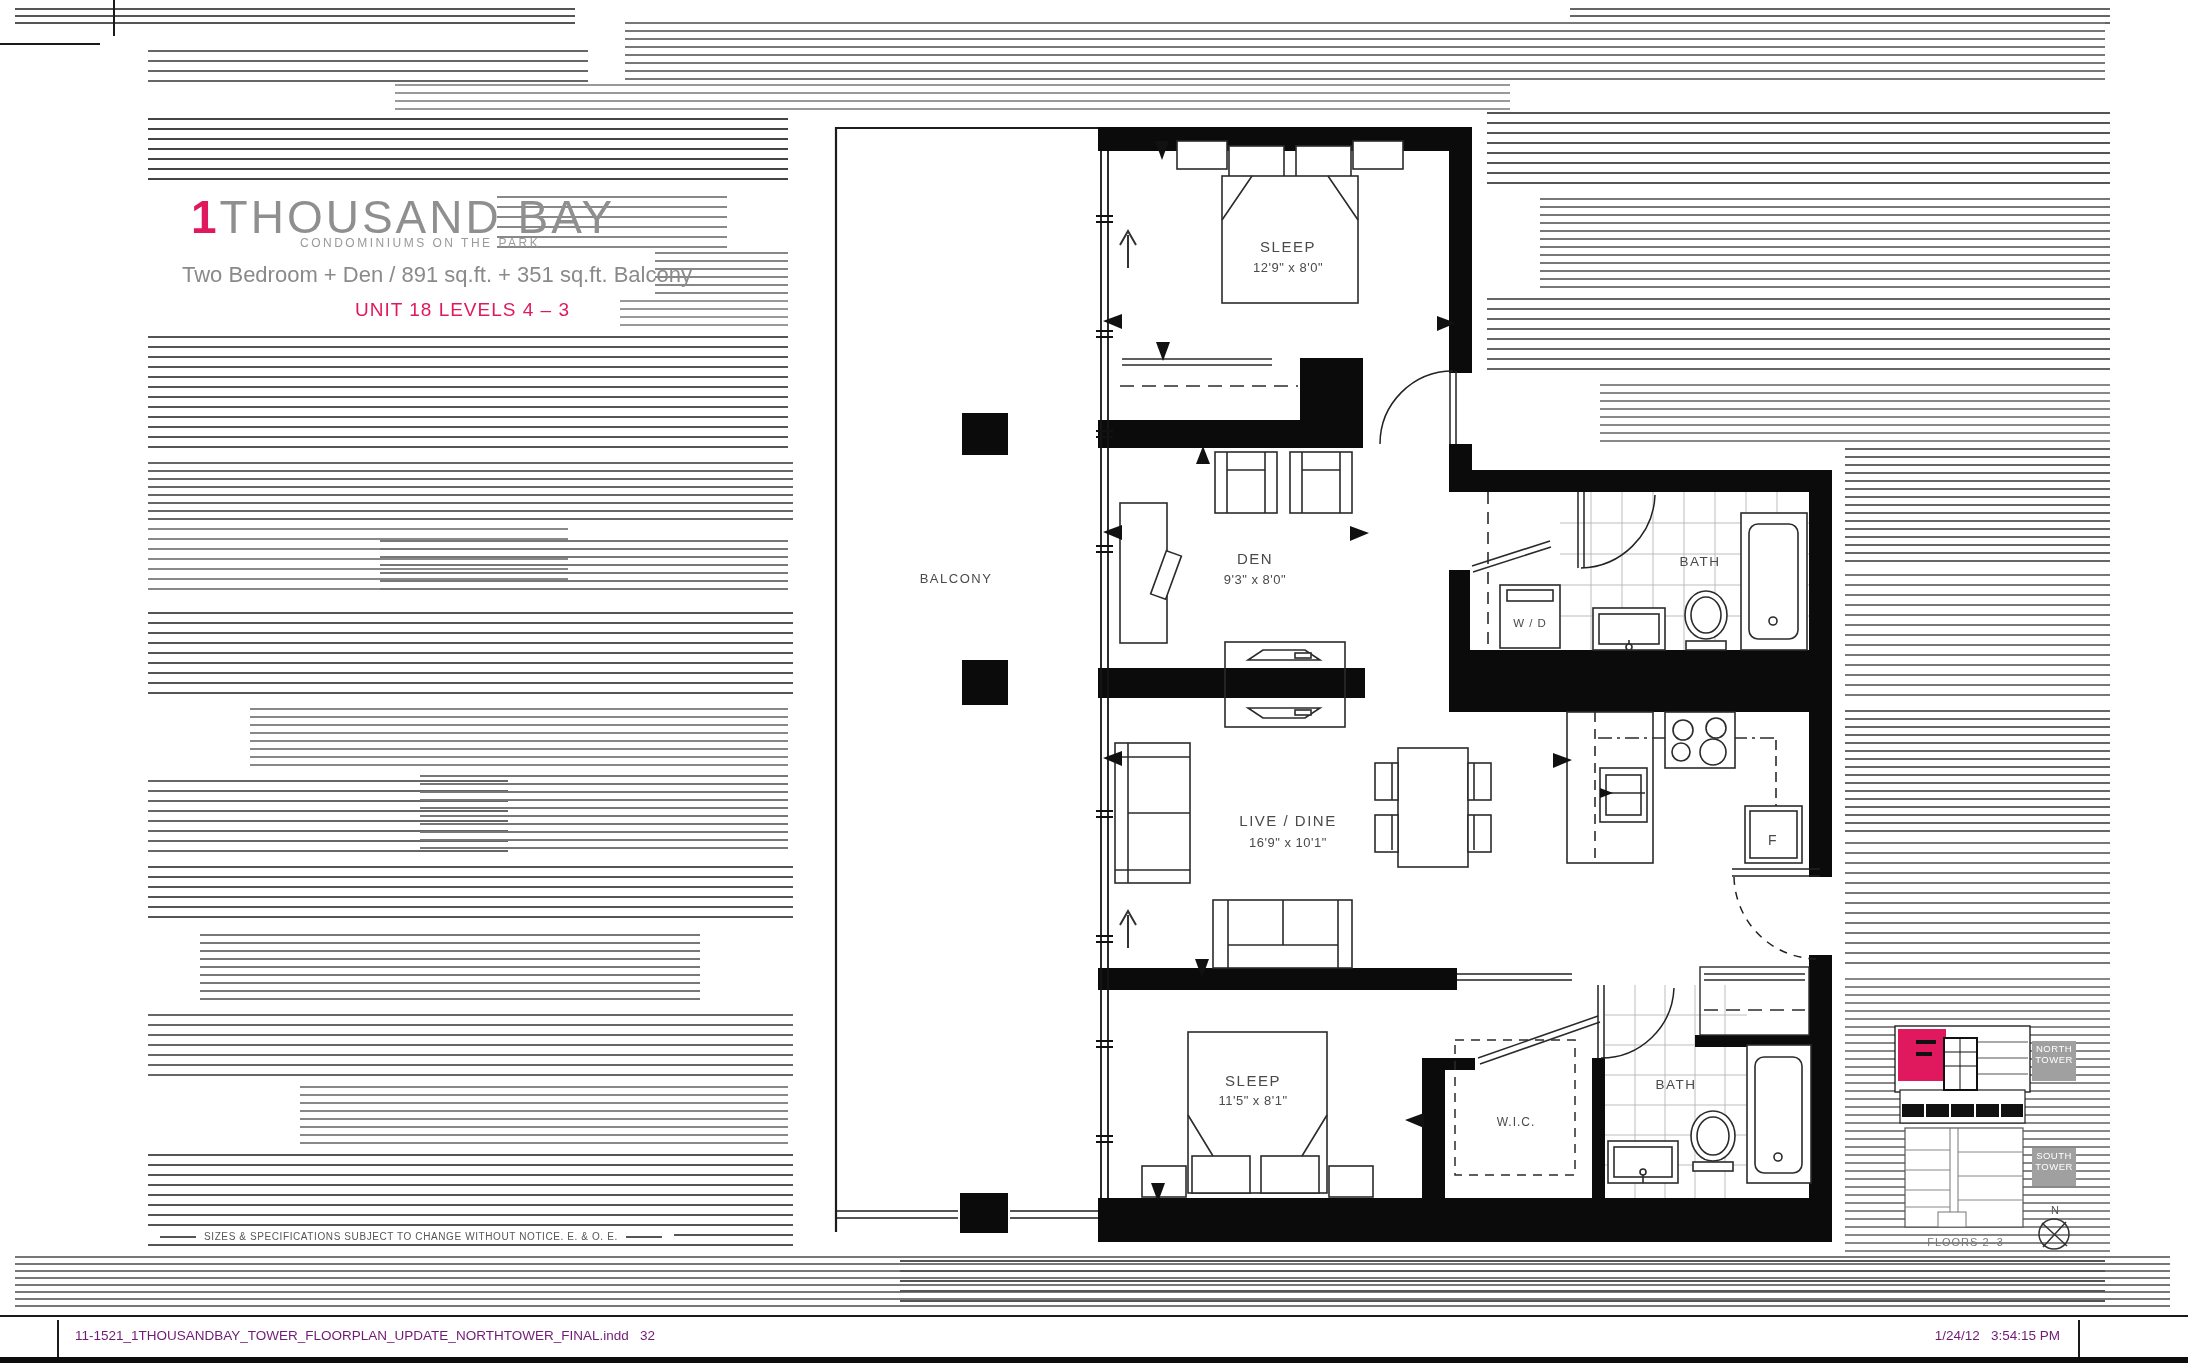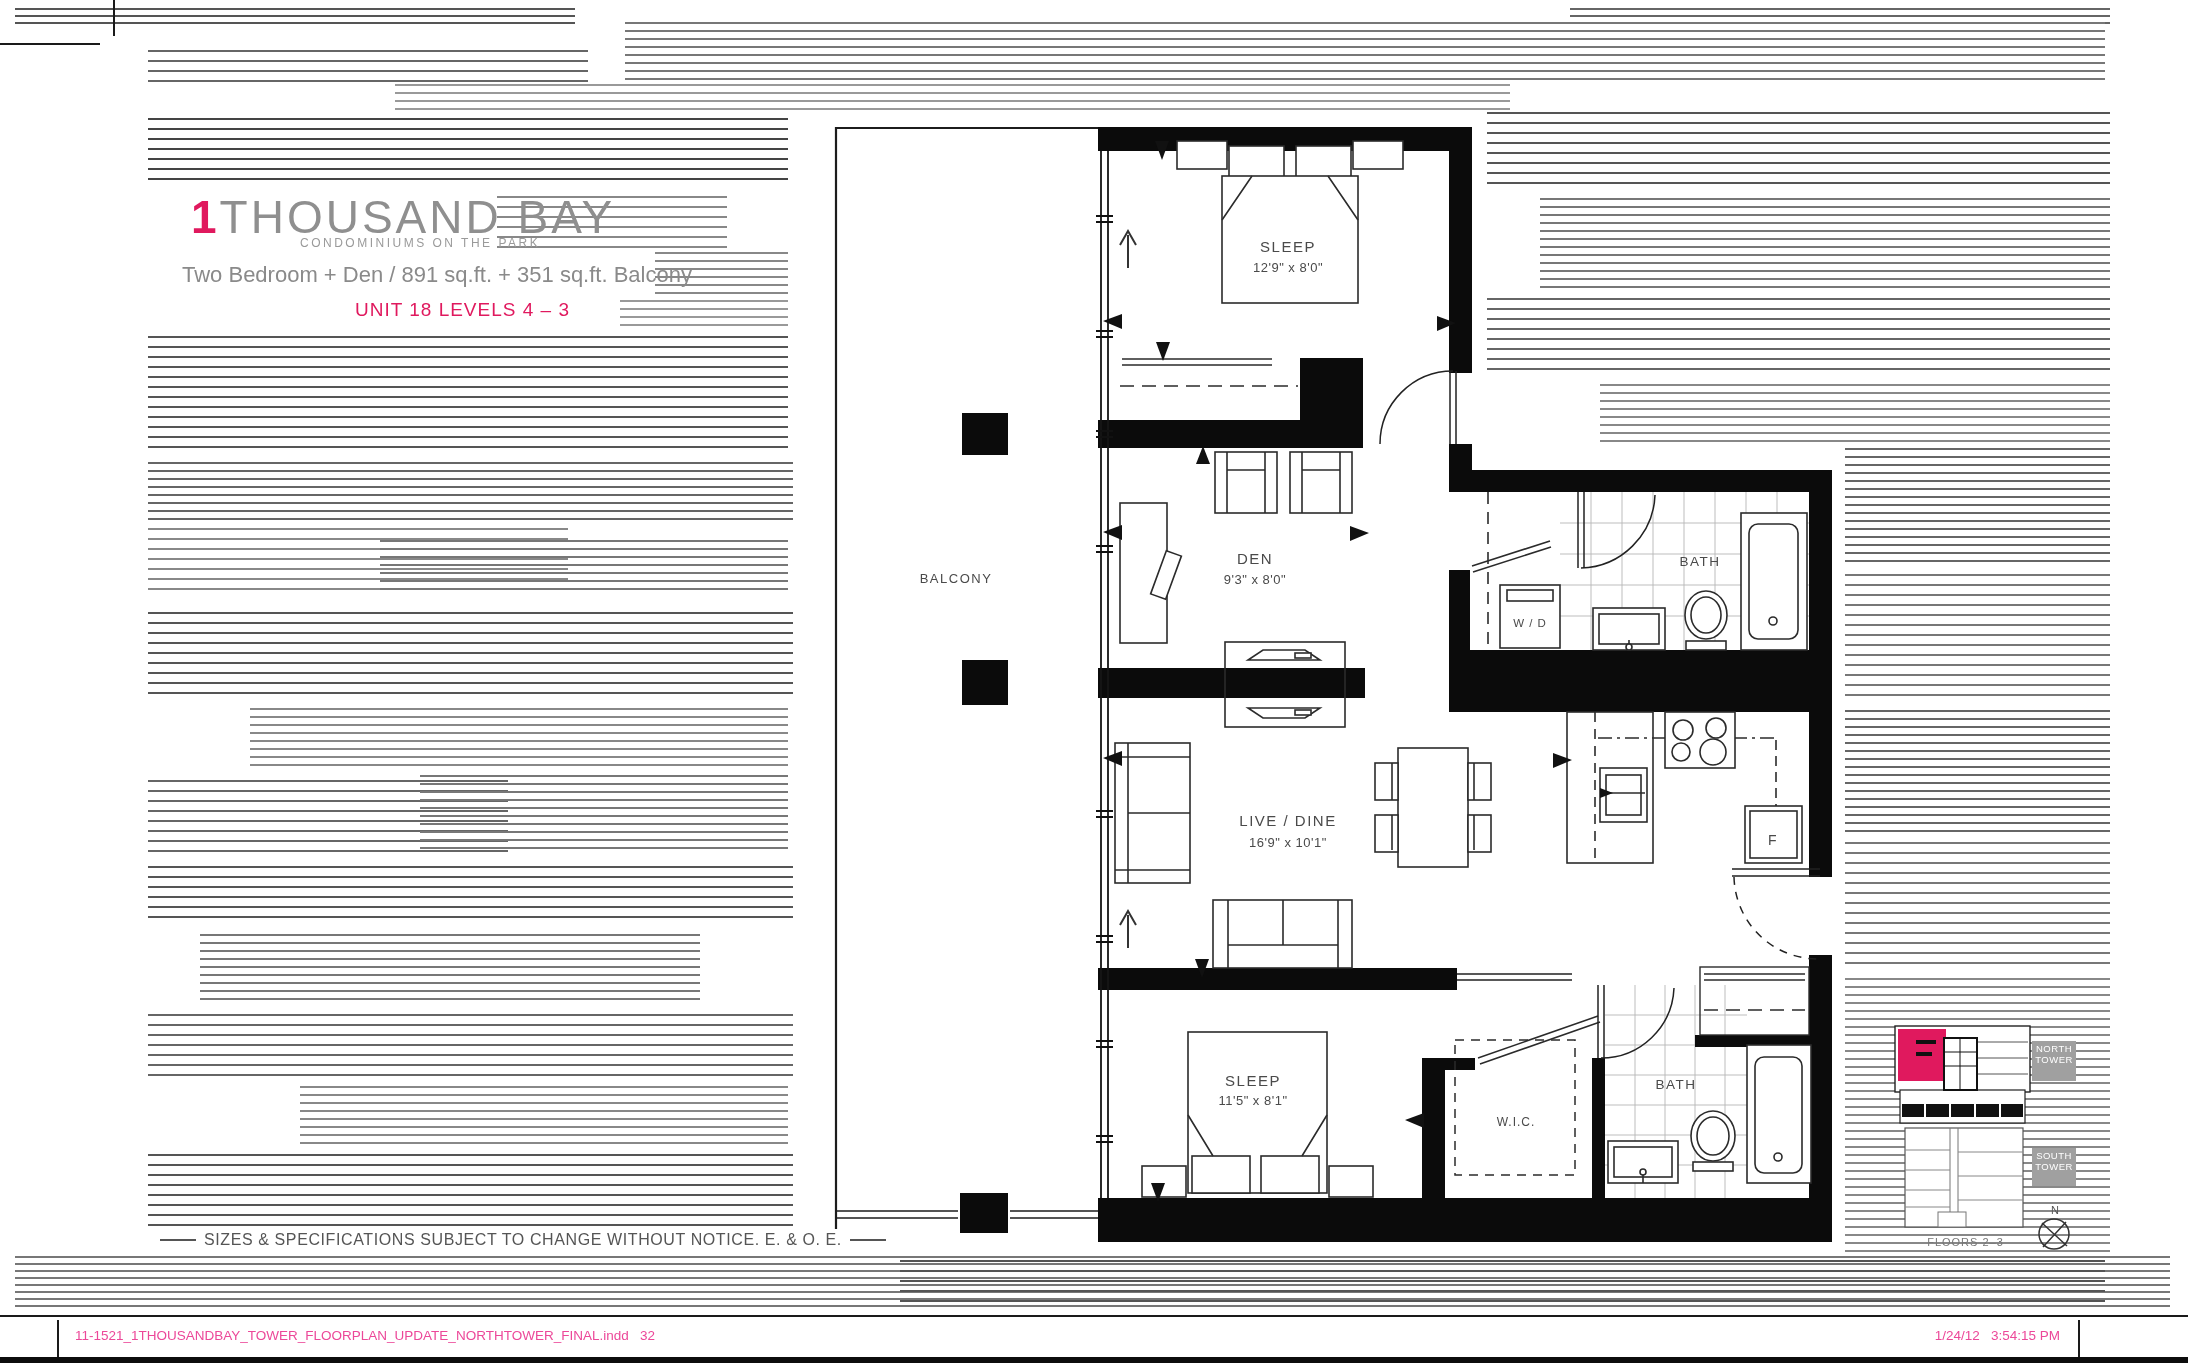--- a/index.html
+++ b/index.html
@@ -24,24 +24,24 @@
   .rd{font-size:13px;letter-spacing:.5px;text-anchor:middle;}
   .rs{font-size:12px;letter-spacing:1px;text-anchor:middle;}
   
   .kplabel{position:absolute;z-index:2;background:#a0a0a0;color:#fff;font-size:9.5px;line-height:1.2;
            text-align:center;letter-spacing:.5px;padding-top:2px;}
   #floors-label{position:absolute;z-index:2;left:1918px;top:1236px;width:95px;text-align:center;
                 font-size:11px;letter-spacing:1px;color:#777;}
   #compass-n{position:absolute;z-index:2;left:2047px;top:1204px;width:16px;text-align:center;
              font-size:11px;color:#555;}
   #disclaimer{position:absolute;z-index:2;left:148px;top:1229px;display:flex;align-items:center;
-              background:#fff;padding:2px 4px;color:#555;font-size:16px;letter-spacing:.6px;white-space:nowrap;}
+              background:#fff;padding:2px 4px;color:#555;font-size:10px;letter-spacing:.6px;white-space:nowrap;}
   #disclaimer .dash{display:inline-block;height:2px;background:#555;width:36px;margin:0 8px;}
   .rule{position:absolute;background:#1a1a1a;z-index:2;}
-  .footer-txt{position:absolute;z-index:2;top:1328px;font-size:13.5px;color:#ec4899;white-space:pre;}
+  .footer-txt{position:absolute;z-index:2;top:1328px;font-size:13.5px;color:#701a75;white-space:pre;}
   #footer-left{left:75px;}
   #footer-right{right:128px;}
 </style>
 </head>
 <body>
 
 <div class="sl p7" style="left:15px;top:8px;width:560px;height:16px;color:#555"></div>
 <div class="sl p7" style="left:1570px;top:8px;width:540px;height:16px;color:#666"></div>
 <div class="sl p8" style="left:625px;top:22px;width:1480px;height:62px;color:#777"></div>
 <div class="sl p9" style="left:148px;top:50px;width:440px;height:34px;color:#666"></div>

